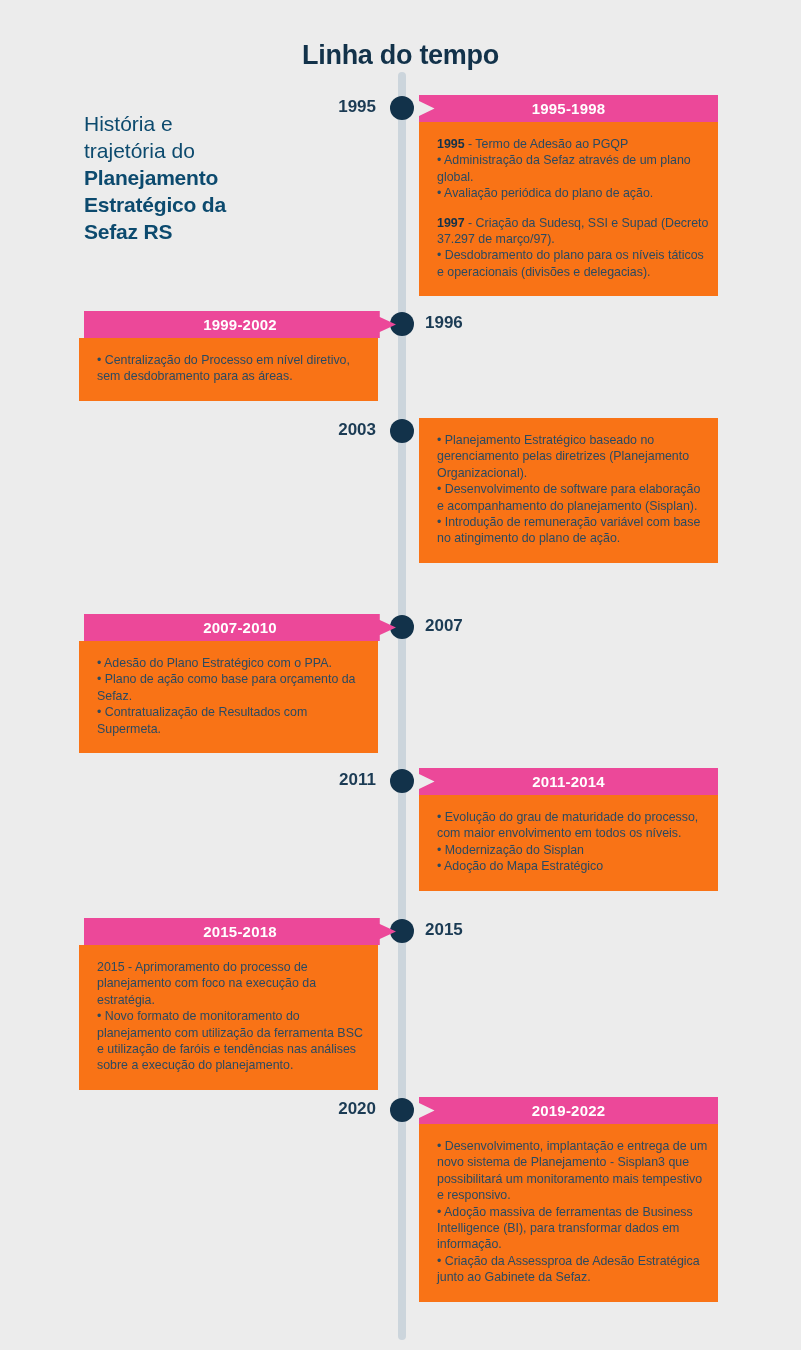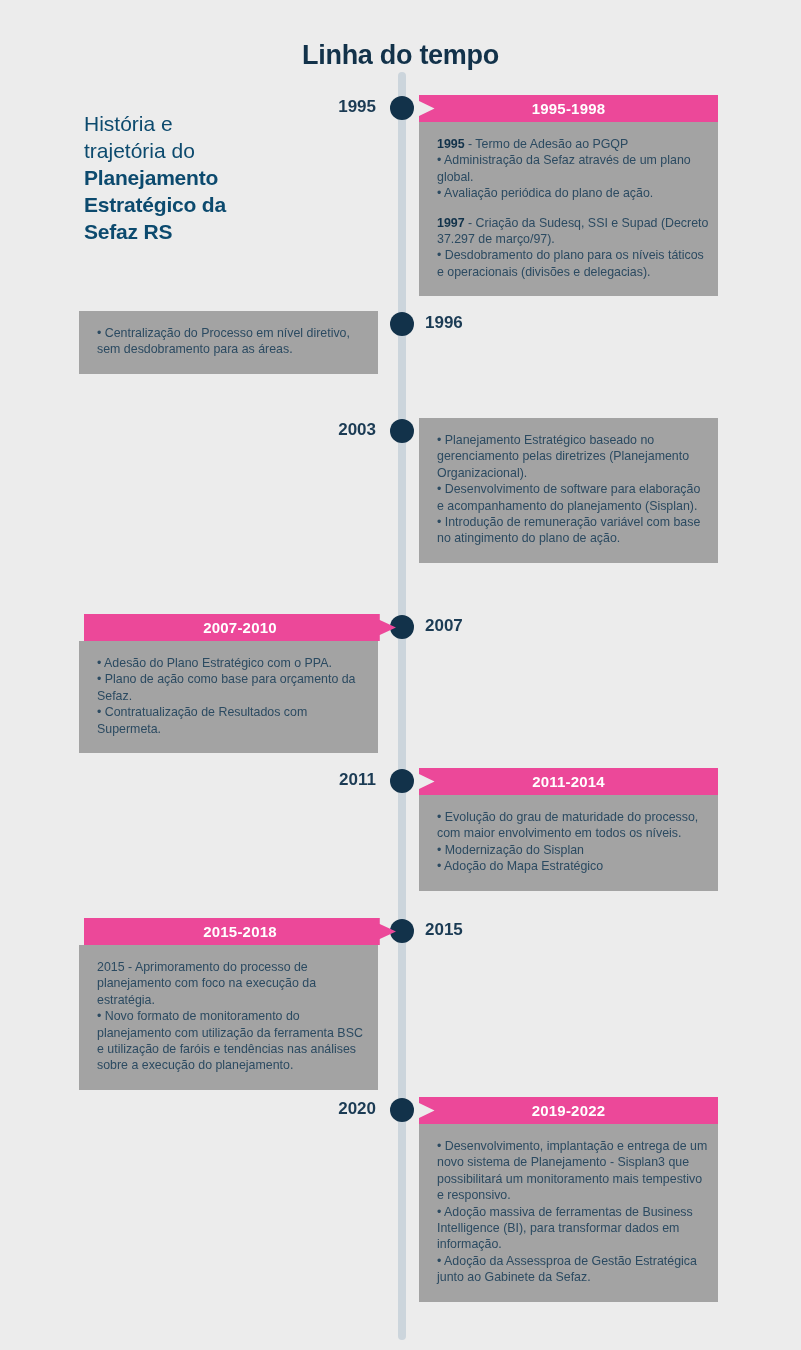--- a/index.html
+++ b/index.html
@@ -80,21 +80,21 @@
     color: #ffffff;
     font-size: 15px;
     font-weight: bold;
     letter-spacing: 0.2px;
     text-align: center;
     height: 27px;
     line-height: 27px;
   }
 
   .card-body {
-    background: #a3a3a3;
+    background: #f97316;
     font-size: 12.4px;
     line-height: 16.4px;
     color: #2b4a61;
     padding: 14px 8px 16px 18px;
   }
   .card-body p { margin: 0; }
   .card-body p.gap { margin-top: 13px; }
   .card-body b { color: #12324a; font-weight: bold; }
 
   
@@ -140,20 +140,21 @@
         <p><b>1995</b> - Termo de Adesão ao PGQP</p>
         <p>• Administração da Sefaz através de um plano global.</p>
         <p>• Avaliação periódica do plano de ação.</p>
         <p class="gap"><b>1997</b> - Criação da Sudesq, SSI e Supad (Decreto 37.297 de março/97).</p>
         <p>• Desdobramento do plano para os níveis táticos e operacionais (divisões e delegacias).</p>
       </div>
     </div>
     <div class="node" style="top: 312px;"></div>
     <div class="year-label right-of-node" style="top: 313px;">1996</div>
     <div class="card left" style="top: 311px;">
+      <div class="card-head">1999-2002</div>
       <div class="card-body">
         <p>• Centralização do Processo em nível diretivo, sem desdobramento para as áreas.</p>
       </div>
     </div>
     <div class="node" style="top: 419px;"></div>
     <div class="year-label left-of-node" style="top: 420px;">2003</div>
     <div class="card right" style="top: 418px;">
       <div class="card-body">
         <p>• Planejamento Estratégico baseado no gerenciamento pelas diretrizes (Planejamento Organizacional).</p>
         <p>• Desenvolvimento de software para elaboração e acompanhamento do planejamento (Sisplan).</p>
@@ -189,16 +190,16 @@
         <p>• Novo formato de monitoramento do planejamento com utilização da ferramenta BSC e utilização de faróis e tendências nas análises sobre a execução do planejamento.</p>
       </div>
     </div>
     <div class="node" style="top: 1098px;"></div>
     <div class="year-label left-of-node" style="top: 1099px;">2020</div>
     <div class="card right" style="top: 1097px;">
       <div class="card-head">2019-2022</div>
       <div class="card-body">
         <p>• Desenvolvimento, implantação e entrega de um novo sistema de Planejamento - Sisplan3 que possibilitará um monitoramento mais tempestivo e responsivo.</p>
         <p>• Adoção massiva de ferramentas de Business Intelligence (BI), para transformar dados em informação.</p>
-        <p>• Adoção da Assessproa de Gestão Estratégica junto ao Gabinete da Sefaz.</p>
+        <p>• Criação da Assessproa de Adesão Estratégica junto ao Gabinete da Sefaz.</p>
       </div>
     </div>
   </div>
 
 </body></html>

